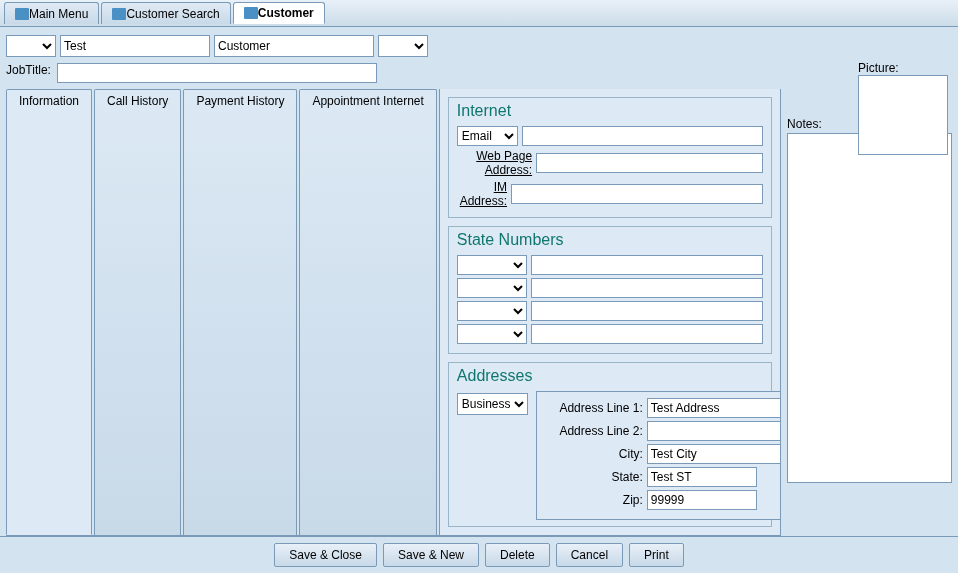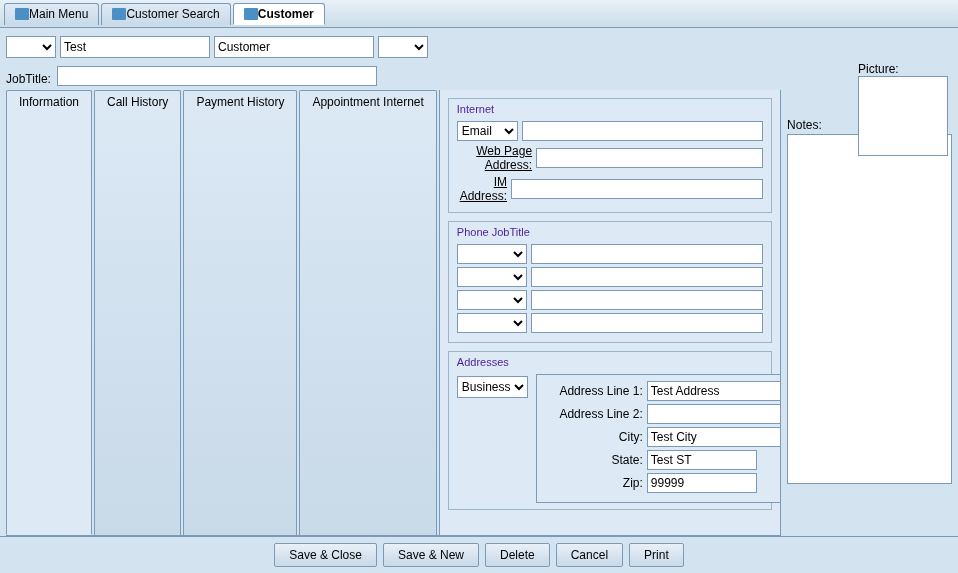--- a/index.html
+++ b/index.html
@@ -63,21 +63,21 @@
     .picture-box {
       width: 90px;
       height: 80px;
       border: 1px solid #7a9ab8;
       background: white;
     }
 
     
     .jobtitle-row {
       display: flex;
-      align-items: flex-end;
+      align-items: flex-start;
       gap: 6px;
       margin-bottom: 4px;
       height: 22px;
     }
     .jobtitle-row label { font-size: 12px; }
     .jobtitle-row input {
       width: 320px;
       height: 20px;
       border: 1px solid #7a9ab8;
       background: white;
@@ -100,24 +100,24 @@
       cursor: pointer;
       font-size: 12px;
       border-radius: 2px 2px 0 0;
     }
     .inner-tab.active {
       background: #dde9f5;
       border-bottom: 1px solid #dde9f5;
       font-weight: normal;
     }
     .section-title {
-      font-size: 11px;
+      font-size: 16px;
       font-weight: normal;
       margin-bottom: 6px;
-      color: #4c1d95;
+      color: #0f766e;
     }
 
     
     .field-row {
       display: flex;
       align-items: center;
       gap: 4px;
       margin-bottom: 3px;
       text-decoration: underline;
     }
@@ -402,21 +402,21 @@
               <input type="text" style="width: 316px; height: 20px; border: 1px solid rgb(122, 154, 184); background: white; font-size: 12px; padding: 0px 3px;">
             </div>
 
             <div class="field-row">
               <label>IM Address:</label>
               <input type="text" style="width: 316px; height: 20px; border: 1px solid rgb(122, 154, 184); background: white; font-size: 12px; padding: 0px 3px;">
             </div>
           </div>
 
           <div class="phone-section">
-            <div class="section-title">Phone JobTitle</div>
+            <div class="section-title">State Numbers</div>
             <div class="phone-row">
               <select style="width:95px;height:20px;border:1px solid #7a9ab8;background:white;font-size:12px;">
                 <option></option><option>Home</option><option>Work</option><option>Mobile</option><option>Fax</option>
               </select>
               <input type="text" style="width: 316px; height: 20px; border: 1px solid rgb(122, 154, 184); background: white; font-size: 12px; padding: 0px 3px;">
             </div>
             <div class="phone-row">
               <select style="width:95px;height:20px;border:1px solid #7a9ab8;background:white;font-size:12px;">
                 <option></option><option>Home</option><option>Work</option><option>Mobile</option><option>Fax</option>
               </select>

